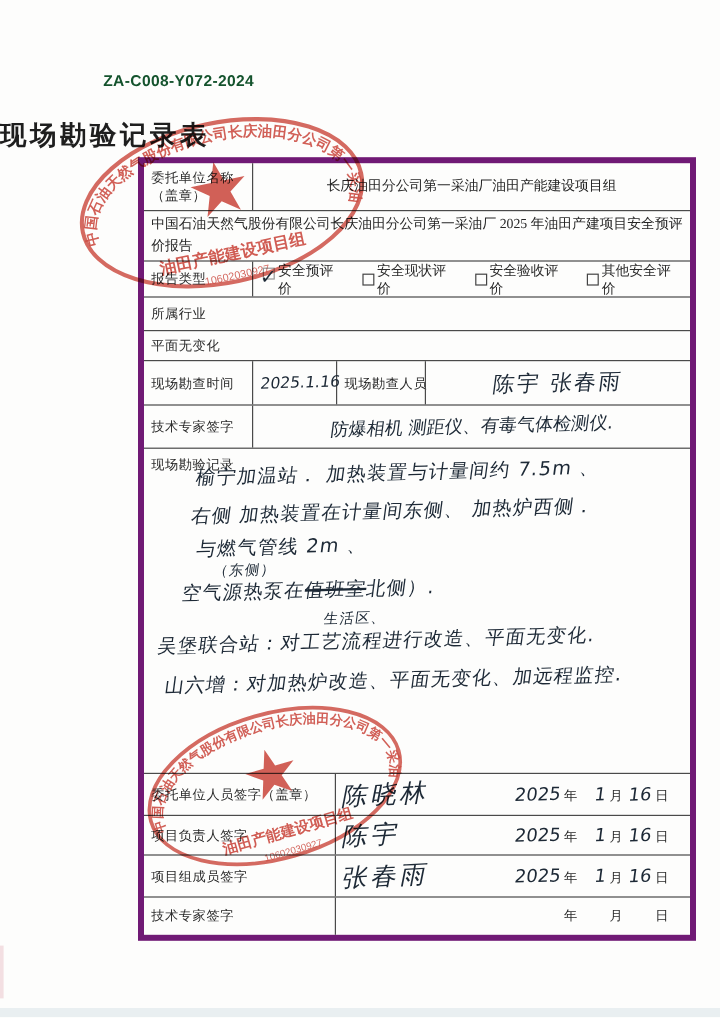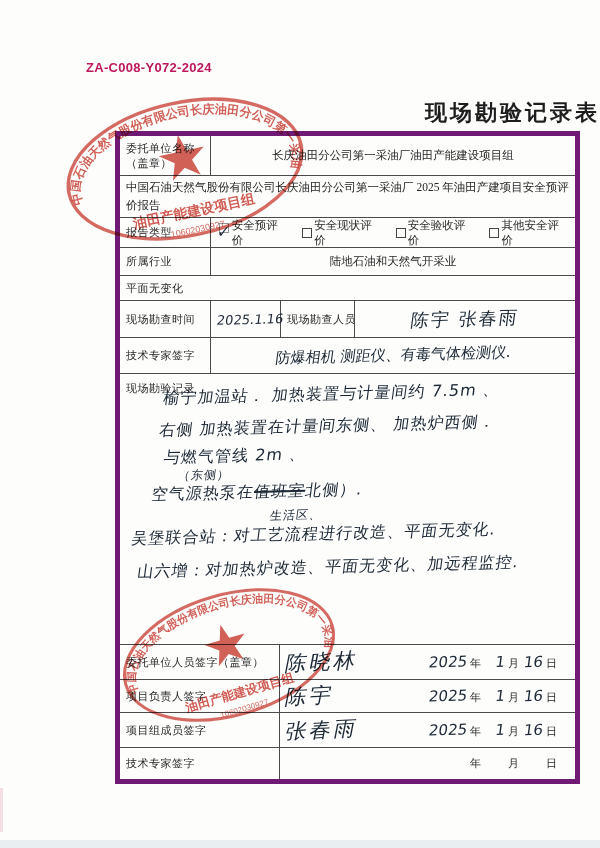--- a/index.html
+++ b/index.html
@@ -1,22 +1,22 @@
 <!DOCTYPE html>
 <html><head>
 <meta charset="utf-8">
 <style>
   html,body{margin:0;padding:0;background:#ffffff;}
   .page{
     position:relative;width:600px;height:848px;background:#fdfdfc;overflow:hidden;
     font-family:"Liberation Serif","DejaVu Serif",serif;color:#2b2b2b;
   }
   .doc-code{position:absolute;left:86px;top:60px;font-size:13px;font-weight:bold;
-    font-family:"Liberation Sans","DejaVu Sans",sans-serif;color:#be185d;letter-spacing:.3px;}
-  .doc-title{position:absolute;left:0;top:98px;width:600px;text-align:right;
+    font-family:"Liberation Sans","DejaVu Sans",sans-serif;color:#14532d;letter-spacing:.3px;}
+  .doc-title{position:absolute;left:0;top:98px;width:600px;text-align:left;
     font-size:22px;font-weight:bold;letter-spacing:3px;color:#1e1e1e;}
   
   .form-table{position:absolute;left:83px;top:131px;width:455px;border:5px solid #701a75;margin-left:32px;}
   .row{display:flex;border-top:1px solid #4a4a4a;box-sizing:border-box;}
   .row:first-child{border-top:none;}
   .cell{box-sizing:border-box;display:flex;align-items:center;padding:2px 6px;min-width:0;}
   .cell + .cell{border-left:1px solid #4a4a4a;}
   .lbl{font-size:11px;color:#2a2a2a;letter-spacing:.5px;flex:none;}
   .lbl-col{width:90px;flex:none;}
   .lbl-col-wide{width:159px;flex:none;text-align:right;}
@@ -109,23 +109,20 @@
             <span class="box"></span>
             <span>其他安全评价</span>
           </span>
         </span>
       </div>
     </div>
 
     <div class="row" style="height:28px">
       <div class="cell lbl-col">
         <span class="lbl">所属行业</span>
-      </div>
-      <div class="cell grow">
-        <span class="val">陆地石油和天然气开采业</span>
       </div>
     </div>
 
     <div class="row" style="height:25px">
       <div class="cell lbl-col">
         <span class="lbl">平面无变化</span>
       </div>
     </div>
 
     <div class="row" style="height:37px">

